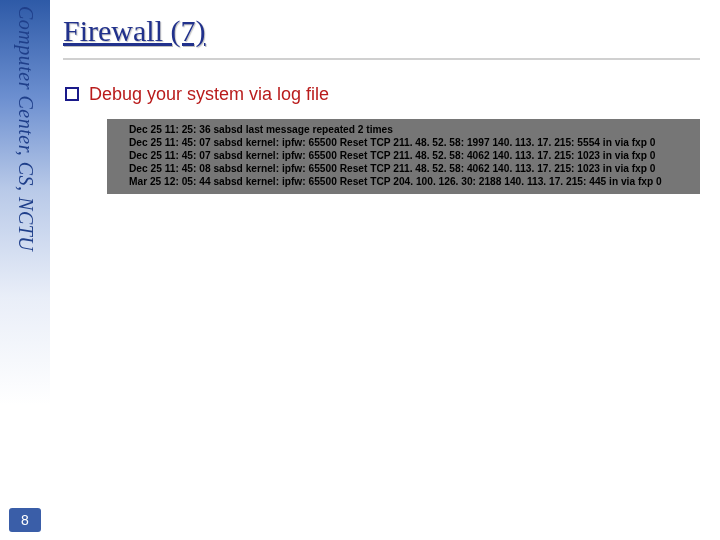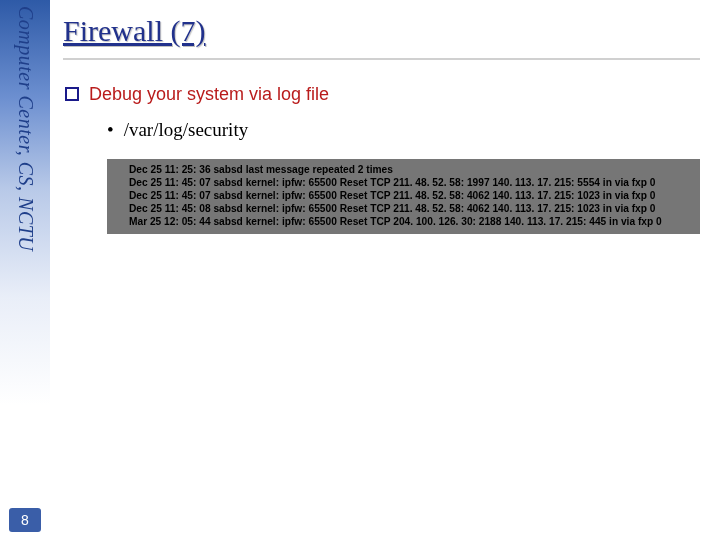--- a/index.html
+++ b/index.html
@@ -122,21 +122,20 @@
   <div class="pagenum">8</div>
 
   <div class="content">
     <div class="title">Firewall (7)</div>
     <hr class="hr">
 
     <div class="bullet-sq">
       <span class="sq"></span><span>Debug your system via log file</span>
     </div>
 
-    <div class="bullet-dot"><span>/var/log/security</span></div>
 
     <div class="logbox">
       <div>Dec 25 11: 25: 36 sabsd last message repeated 2 times</div>
       <div>Dec 25 11: 45: 07 sabsd kernel: ipfw: 65500 Reset TCP 211. 48. 52. 58: 1997 140. 113. 17. 215: 5554 in via fxp 0</div>
       <div>Dec 25 11: 45: 07 sabsd kernel: ipfw: 65500 Reset TCP 211. 48. 52. 58: 4062 140. 113. 17. 215: 1023 in via fxp 0</div>
       <div>Dec 25 11: 45: 08 sabsd kernel: ipfw: 65500 Reset TCP 211. 48. 52. 58: 4062 140. 113. 17. 215: 1023 in via fxp 0</div>
       <div>Mar 25 12: 05: 44 sabsd kernel: ipfw: 65500 Reset TCP 204. 100. 126. 30: 2188 140. 113. 17. 215: 445 in via fxp 0</div>
     </div>
   </div>
 

